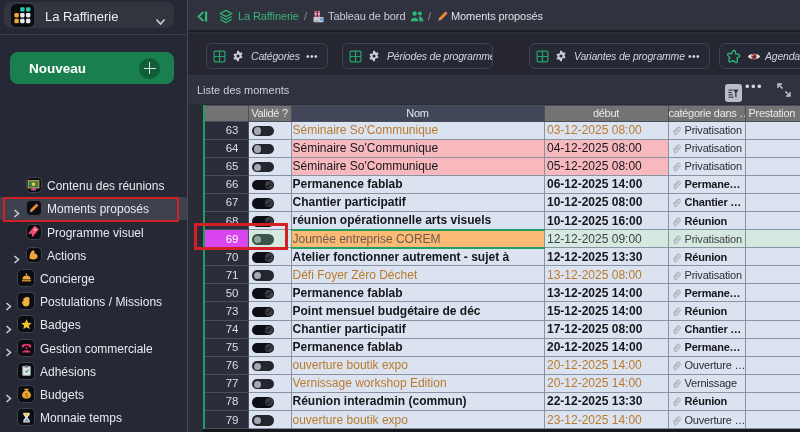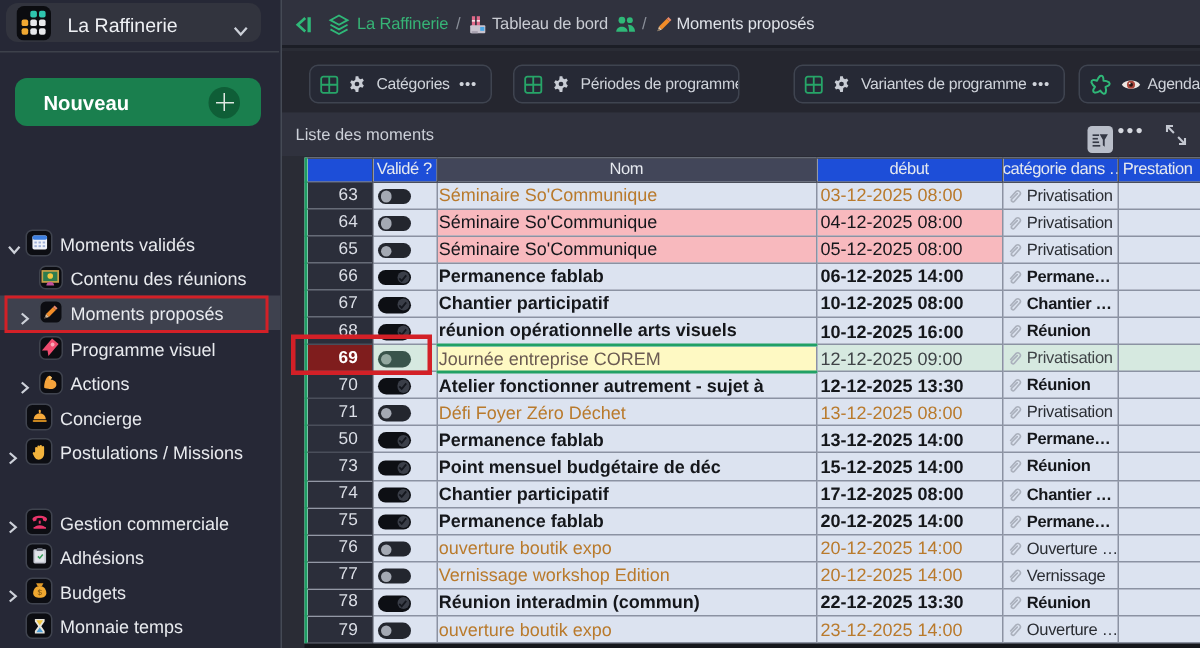--- a/index.html
+++ b/index.html
@@ -22,51 +22,51 @@
 .mi.lvl1 .chev{left:13px;}
 .mi.lvl1 .tile{left:25.5px;width:16px;height:16px;top:3.5px;}
 .mi.lvl1 .ml{left:47px;}
 .mi.sel{background:#3e414e;}
 #redbox1{position:absolute;left:3px;top:197px;width:176px;height:25px;border:2.5px solid #d32027;z-index:5;}
 
 #topbar{position:absolute;left:188px;top:0;width:612px;height:32px;background:#30323e;border-bottom:2px solid #1c1e26;}
 #toolbar{position:absolute;left:188px;top:34px;width:612px;height:41px;background:#25262f;}
 .bc{position:absolute;top:0;height:32px;display:flex;align-items:center;}
 .bct{font-size:11px;white-space:nowrap;letter-spacing:-0.1px;}
-.tbtn{position:absolute;top:9px;height:26px;background:#262935;border:1px solid #3f4450;border-radius:6px;display:flex;align-items:center;white-space:nowrap;overflow:hidden;}
+.tbtn{position:absolute;top:9px;height:26px;background:#262935;border:1px solid #3f4450;border-radius:6px;display:flex;align-items:center;white-space:nowrap;overflow:hidden;font-style:italic;}
 .tbtn .tx{font-size:10.5px;color:#cfd3da;margin-left:7px;letter-spacing:-0.2px;}
 .tbtn .dots{font-size:10px;color:#cfd3da;letter-spacing:0.5px;margin-left:auto;margin-right:9px;}
 .tbtn svg{margin-left:6px;flex:none;}
 
 #listbar{position:absolute;left:188px;top:75px;width:612px;height:29px;background:#30323e;}
 #lbl{position:absolute;left:9px;top:9px;font-size:11px;color:#ccd0d8;}
 #fbtn{position:absolute;left:537px;top:9px;width:17px;height:18px;background:#b9bec9;border-radius:3px;display:flex;align-items:center;justify-content:center;}
 #dots3{position:absolute;left:557px;top:4px;font-size:13px;color:#d5d8df;letter-spacing:1.5px;}
 #exp{position:absolute;left:588px;top:7px;}
 
 #tbl{position:absolute;left:203px;top:105px;width:604px;border-collapse:collapse;table-layout:fixed;background:#dce3f0;border-left:2px solid #1e9e63;}
 #tbl td{border:1px solid #8b92a2;overflow:hidden;white-space:nowrap;padding:0;font-size:12px;height:18.1px;vertical-align:middle;}
 #tbl th{border:1px solid #4a4e5a;overflow:hidden;white-space:nowrap;padding:0;font-size:11px;letter-spacing:-0.3px;height:15.5px;vertical-align:middle;}
-#tbl th{background:#1d4ed8;color:#e6e9ef;font-weight:normal;}
+#tbl th{background:#737373;color:#e6e9ef;font-weight:normal;}
 #tbl th.hnom{background:#424659;}
 #tbl col.c0{width:44px}#tbl col.c1{width:43px}#tbl col.c2{width:253px}#tbl col.c3{width:124px}#tbl col.c4{width:77px}
 #tbl td.num{background:#2b2e3a;color:#dcdfe7;text-align:right;padding-right:9px;font-size:11.5px;border-color:#4a4e5a;}
-#tbl td.numsel{background:#7f1d1d;color:#fff;font-weight:bold;}
+#tbl td.numsel{background:#d946ef;color:#fff;}
 #tbl td.tgc{text-align:center;padding-right:13px;}
 #tbl td.nom{padding-left:1px;}
 #tbl td.dat{padding-left:2.5px;}
 #tbl td.cat{padding-left:2px;font-size:11px;letter-spacing:-0.2px;margin-top:19px;}
 .c-or{color:#b97a2c;}
 .c-bk{color:#15171b;}
 .c-bd{color:#15171b;font-weight:bold;}
 .c-n{color:#2a2d33;}
 .c-sel{color:#6a5a52;}
 .c-seld{color:#3f4347;}
 .bg-pk{background:#f8b9be;}
-.bg-sal{background:#fef9c3;border-top:2px solid #21a065 !important;border-bottom:2px solid #21a065 !important;}
+.bg-sal{background:#fdba74;border-top:2px solid #21a065 !important;border-bottom:2px solid #21a065 !important;}
 .bg-grn{background:#d6e9e0;}
 .clip{vertical-align:-2px;margin-right:3px;}
 
 .tg{display:inline-block;position:relative;width:22px;height:10.5px;border-radius:5.5px;vertical-align:middle;}
 .tg.off{background:#23262e;}
 .tg.off .kn{position:absolute;left:1.7px;top:1.7px;width:7.2px;height:7.2px;border-radius:50%;background:#a4a9b3;}
 .tg.on{background:#0d0f14;}
 .tg.on .knon{position:absolute;right:1.2px;top:1.2px;width:8.1px;height:8.1px;border-radius:50%;background:#3a3e48;display:flex;align-items:center;justify-content:center;}
 .tg.seloff{background:#39544b;}
 .tg.seloff .kn{position:absolute;left:1.7px;top:1.7px;width:7.2px;height:7.2px;border-radius:50%;background:#93a8a0;}
@@ -92,40 +92,20 @@
           </svg></span>
       <span id="sbname">La Raffinerie</span>
       <span id="sbchev"><svg width="11" height="8" viewBox="0 0 11 8">
             <path d="M1.5 1.5 L5.5 6 L9.5 1.5" fill="none" stroke="#ccd0d8" stroke-width="1.5"></path>
           </svg></span>
     </div>
     <div id="nouveau">
         <span class="t">Nouveau</span>
         <span class="pc"></span>
       </div>
-<div class="mi" style="top:150.4px">
-        <span class="chev"><svg width="9" height="7" viewBox="0 0 9 7">
-            <path d="M1 1.5 L4.5 5.5 L8 1.5" fill="none" stroke="#cdd1d9" stroke-width="1.5"></path>
-          </svg></span>
-        <span class="tile ">
-          <svg width="13" height="13" viewBox="0 0 16 16">
-            <rect x="2" y="2.5" width="12" height="11.5" rx="1.5" fill="#eef1f8"></rect>
-            <rect x="2" y="2.5" width="12" height="3.5" rx="1.5" fill="#3d7fe0"></rect>
-            <g fill="#9fb0d8">
-              <rect x="3.6" y="7.4" width="2" height="1.6"></rect>
-              <rect x="7" y="7.4" width="2" height="1.6"></rect>
-              <rect x="10.4" y="7.4" width="2" height="1.6"></rect>
-              <rect x="3.6" y="10.4" width="2" height="1.6"></rect>
-              <rect x="7" y="10.4" width="2" height="1.6"></rect>
-              <rect x="10.4" y="10.4" width="2" height="1.6"></rect>
-            </g>
-          </svg>
-        </span>
-        <span class="ml">Moments validés</span>
-      </div>
 <div class="mi lvl1" style="top:173.6px">
         <span class="chev"></span>
         <span class="tile ">
           <svg width="13" height="13" viewBox="0 0 16 16">
             <rect x="1.5" y="2" width="13" height="9" fill="#2e7d4f"></rect>
             <rect x="1.5" y="2" width="13" height="9" fill="none" stroke="#c9a04a" stroke-width="1.4"></rect>
             <circle cx="8" cy="6.2" r="2.3" fill="#f3c63f"></circle>
             <path d="M4.8 14 C4.8 9.8 11.2 9.8 11.2 14 Z" fill="#c2519b"></path>
           </svg>
         </span>
@@ -186,20 +166,31 @@
         <span class="chev"></span>
         <span class="tile ">
           <svg width="13" height="13" viewBox="0 0 16 16">
             <path d="M3 10.5 a5 5 0 0 1 10 0 Z" fill="#f5a93b"></path>
             <rect x="7.3" y="3.8" width="1.4" height="1.6" fill="#f5a93b"></rect>
             <circle cx="8" cy="3.6" r="0.9" fill="#f5a93b"></circle>
             <rect x="2.2" y="11" width="11.6" height="1.8" rx="0.9" fill="#c8861f"></rect>
           </svg>
         </span>
         <span class="ml">Concierge</span>
+      </div>
+<div class="mi" style="top:312.8px">
+        <span class="chev"><svg width="7" height="9" viewBox="0 0 7 9">
+            <path d="M1.5 1 L5.5 4.5 L1.5 8" fill="none" stroke="#cdd1d9" stroke-width="1.5"></path>
+          </svg></span>
+        <span class="tile ">
+          <svg width="13" height="13" viewBox="0 0 16 16">
+            <path d="M8 1.6 L9.9 5.7 L14.3 6.2 L11 9.2 L11.9 13.6 L8 11.4 L4.1 13.6 L5 9.2 L1.7 6.2 L6.1 5.7 Z" fill="#f4c530"></path>
+          </svg>
+        </span>
+        <span class="ml">Badges</span>
       </div>
 <div class="mi" style="top:336.0px">
         <span class="chev"><svg width="7" height="9" viewBox="0 0 7 9">
             <path d="M1.5 1 L5.5 4.5 L1.5 8" fill="none" stroke="#cdd1d9" stroke-width="1.5"></path>
           </svg></span>
         <span class="tile ">
           <svg width="13" height="13" viewBox="0 0 16 16">
             <path d="M2 6.5 C2 4.5 5 3.5 8 3.5 C11 3.5 14 4.5 14 6.5 L13 8.2 L10.8 7.4 L10.5 5.8 C9 5.3 7 5.3 5.5 5.8 L5.2 7.4 L3 8.2 Z" fill="#e8356a"></path>
             <rect x="7.2" y="7.5" width="1.6" height="2.5" fill="#e8356a"></rect>
             <path d="M3.5 13.5 C4 10.5 12 10.5 12.5 13.5 Z" fill="#e8356a"></path>

